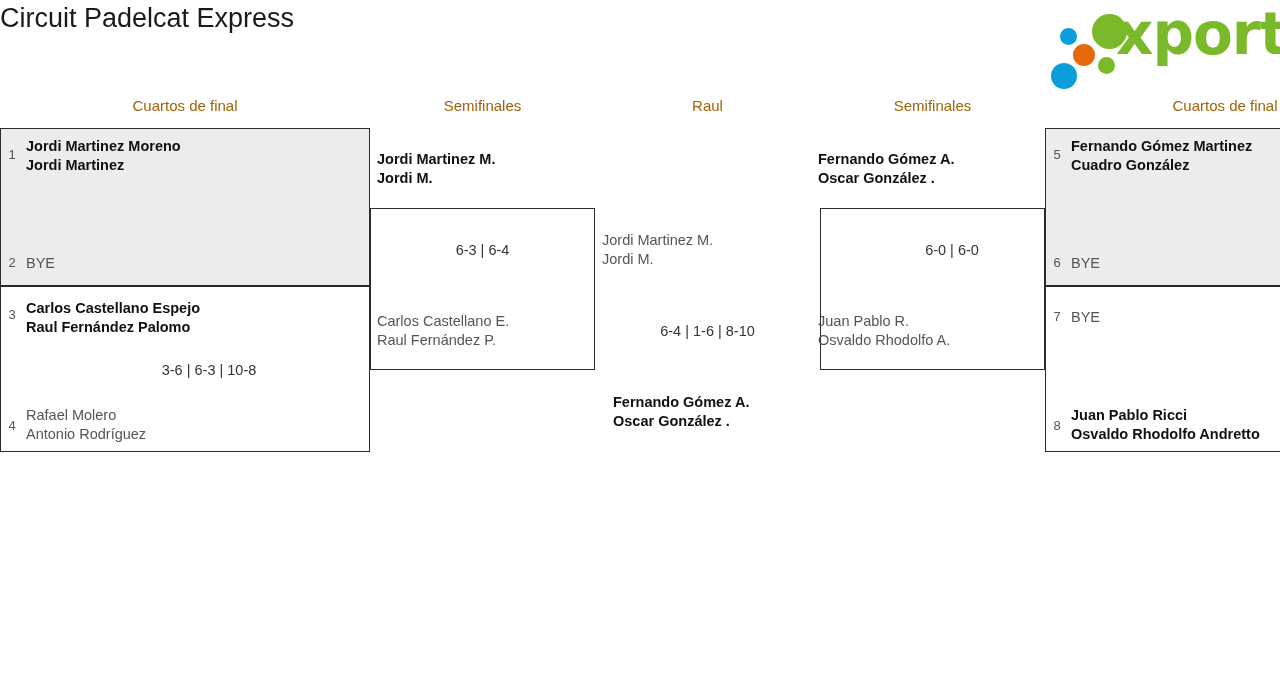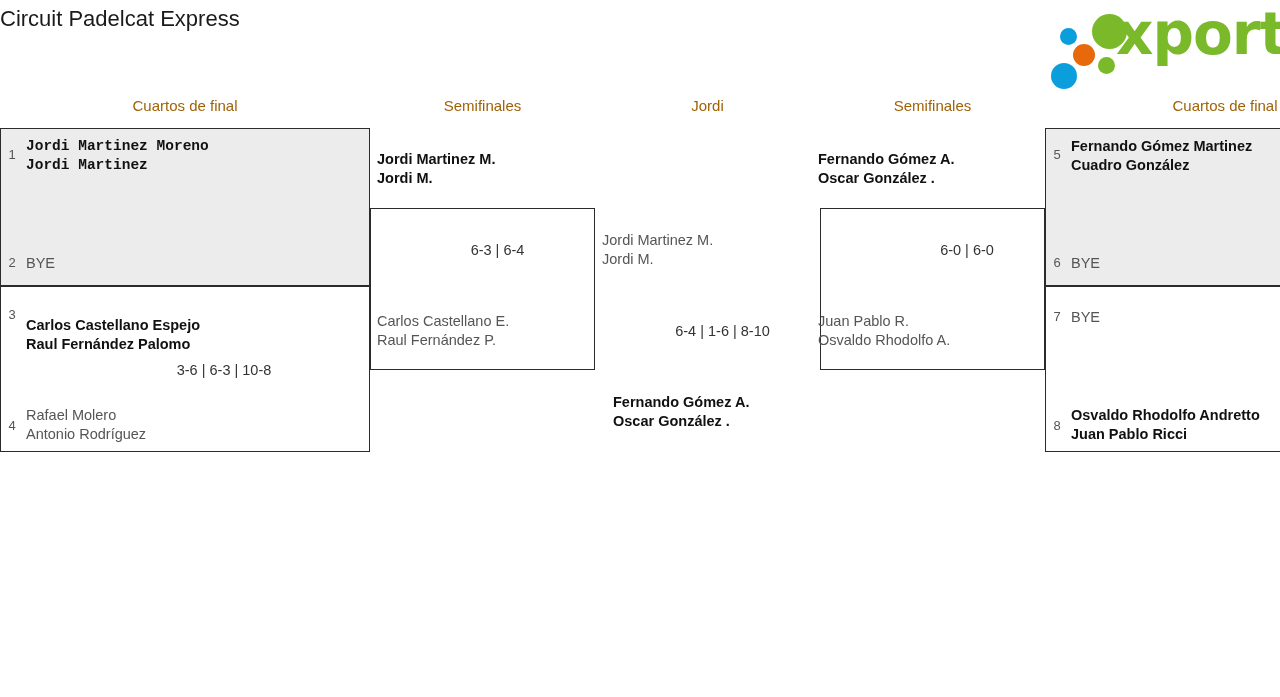--- a/index.html
+++ b/index.html
@@ -20,21 +20,21 @@
   .header {
     position: absolute;
     left: 0; top: 0;
     width: 1280px;
     height: 88px;
   }
   .title-block {
     position: absolute;
     left: 0;
     top: 2px;
-    font-size: 22px;
+    font-size: 27px;
     line-height: 33px;
     color: #1a1a1a;
     white-space: nowrap;
   }
   .title-line { display: block; }
 
   .logo {
     position: absolute;
     left: 1048px;
     top: 4px;
@@ -101,21 +101,20 @@
     width: 20px;
     text-align: center;
   }
 
   .score {
     position: absolute;
     font-size: 14.5px;
     color: #333333;
     text-align: center;
     white-space: nowrap;
-    padding-left: 15px;
   }
 </style>
 </head>
 <body>
 
 <div class="header">
   <div class="title-block">
     <span class="title-line">Circuit Padelcat Express</span>
   </div>
 
@@ -126,39 +125,39 @@
       <span class="dot dot-blue-big"></span>
       <span class="dot dot-green-big"></span>
       <span class="dot dot-green-small"></span>
     </div>
     <div class="logo-word">xporty</div>
   </div>
 </div>
 
 <div class="round-header" style="left:60px; width:250px;">Cuartos de final</div>
 <div class="round-header" style="left:370px; width:225px;">Semifinales</div>
-<div class="round-header" style="left:620px; width:175px;">Jordi</div>
+<div class="round-header" style="left:620px; width:175px;">Raul</div>
 <div class="round-header" style="left:820px; width:225px;">Semifinales</div>
 <div class="round-header" style="left:1100px; width:250px;">Cuartos de final</div>
 
 <div class="box shaded" style="left:0px; top:128px; width:370px; height:158px;"></div>
 <div class="box" style="left:0px; top:286px; width:370px; height:166px;"></div>
 
 <div class="seed" style="left:2px; top:147px;">1</div>
-<div class="entry winner" style="left:26px; top:137px;font-family:Liberation Mono, monospace;">
+<div class="entry winner" style="left:26px; top:137px;">
   <span class="name-line">Jordi Martinez Moreno</span>
   <span class="name-line">Jordi Martinez</span>
 </div>
 <div class="seed" style="left:2px; top:255px;">2</div>
 <div class="entry loser" style="left:26px; top:254px;">
   <span class="name-line">BYE</span>
 </div>
 
 <div class="seed" style="left:2px; top:307px;">3</div>
-<div class="entry winner" style="left:26px; top:299px;margin-top:17px;">
+<div class="entry winner" style="left:26px; top:299px;">
   <span class="name-line">Carlos Castellano Espejo</span>
   <span class="name-line">Raul Fernández Palomo</span>
 </div>
 <div class="score" style="left:0px; top:362px; width:418px;">3-6 | 6-3 | 10-8</div>
 <div class="seed" style="left:2px; top:418px;">4</div>
 <div class="entry loser" style="left:26px; top:406px;">
   <span class="name-line">Rafael Molero</span>
   <span class="name-line">Antonio Rodríguez</span>
 </div>
 
@@ -208,15 +207,15 @@
 <div class="entry loser" style="left:1071px; top:254px;">
   <span class="name-line">BYE</span>
 </div>
 
 <div class="seed" style="left:1047px; top:309px;">7</div>
 <div class="entry loser" style="left:1071px; top:308px;">
   <span class="name-line">BYE</span>
 </div>
 <div class="seed" style="left:1047px; top:418px;">8</div>
 <div class="entry winner" style="left:1071px; top:406px;">
+  <span class="name-line">Juan Pablo Ricci</span>
   <span class="name-line">Osvaldo Rhodolfo Andretto</span>
-  <span class="name-line">Juan Pablo Ricci</span>
 </div>
 
 </body></html>

